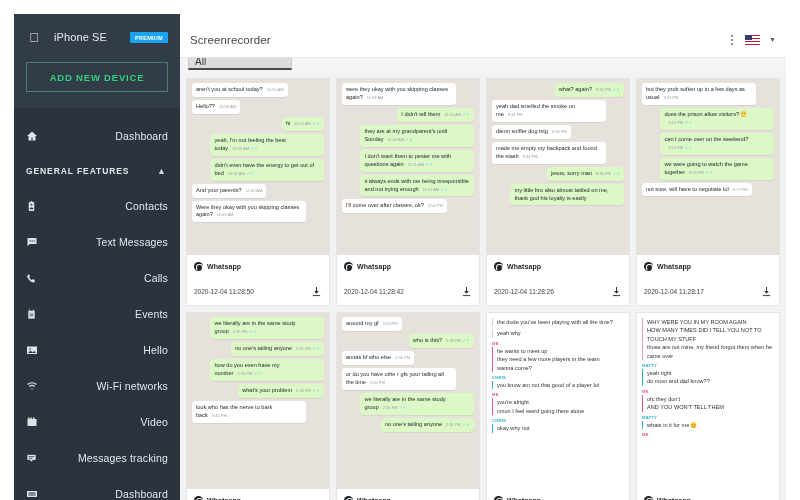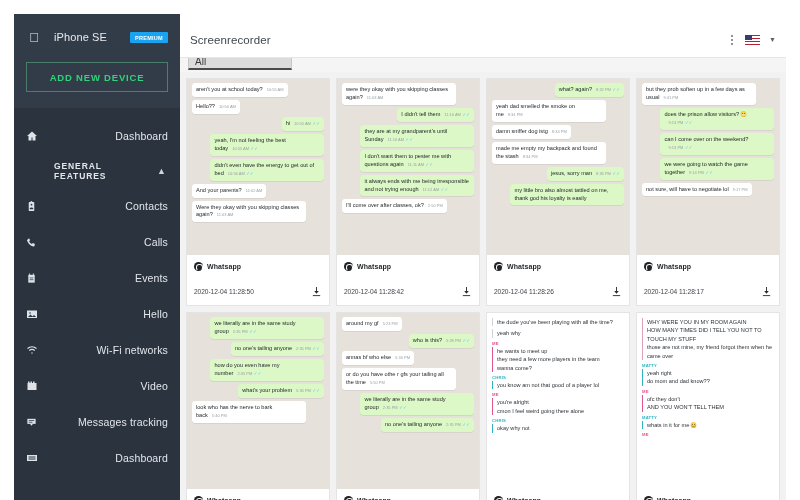--- a/index.html
+++ b/index.html
@@ -90,21 +90,20 @@
     justify-content: space-between;
     height: 34px;
     padding: 0 14px 0 12px;
     cursor: pointer;
   }
   .nav-section .sec-lbl {
     color: #e3e7ec;
     font-size: 8.5px;
     font-weight: bold;
     letter-spacing: .9px;
-    margin-left: 28px;
   }
   .chev {
     color: #cfd5dc;
     font-size: 9px;
     line-height: 1;
   }
 
   
   .header {
     position: absolute;
@@ -356,20 +355,31 @@
 
       <div class="nav-item">
         <span class="ico">
           <svg width="11" height="11" viewBox="0 0 24 24" fill="#dfe3e8">
               <path d="M16 2h-2a2 2 0 0 0-4 0H8a2 2 0 0 0-2 2v16a2 2 0 0 0 2 2h8a2 2 0 0 0 2-2V4a2 2 0 0 0-2-2zm-4 4a2 2 0 1 1 0 4 2 2 0 0 1 0-4zm4 12H8v-1c0-1.7 1.8-3 4-3s4 1.3 4 3z"></path>
             </svg>
         </span>
         <span class="lbl">Contacts</span>
       </div>
 
+      <div class="nav-item">
+        <span class="ico">
+          <svg width="12" height="12" viewBox="0 0 24 24" fill="#dfe3e8">
+              <path d="M3 4h18v12H8l-5 4z"></path>
+              <rect x="7" y="9" width="2.5" height="2" fill="#2b333f"></rect>
+              <rect x="11" y="9" width="2.5" height="2" fill="#2b333f"></rect>
+              <rect x="15" y="9" width="2.5" height="2" fill="#2b333f"></rect>
+            </svg>
+        </span>
+        <span class="lbl">Text Messages</span>
+      </div>
 
       <div class="nav-item">
         <span class="ico">
           <svg width="11" height="11" viewBox="0 0 24 24" fill="#dfe3e8">
               <path d="M6.6 2.5 9 7l-2.3 2a12 12 0 0 0 6.3 6.3L15 13l4.5 2.4-1.2 4c-.3 1-1.3 1.5-2.3 1.2C9.3 18.8 5.2 14.7 2.4 8 2.1 7 2.6 6 3.6 5.7z"></path>
             </svg>
         </span>
         <span class="lbl">Calls</span>
       </div>
 

